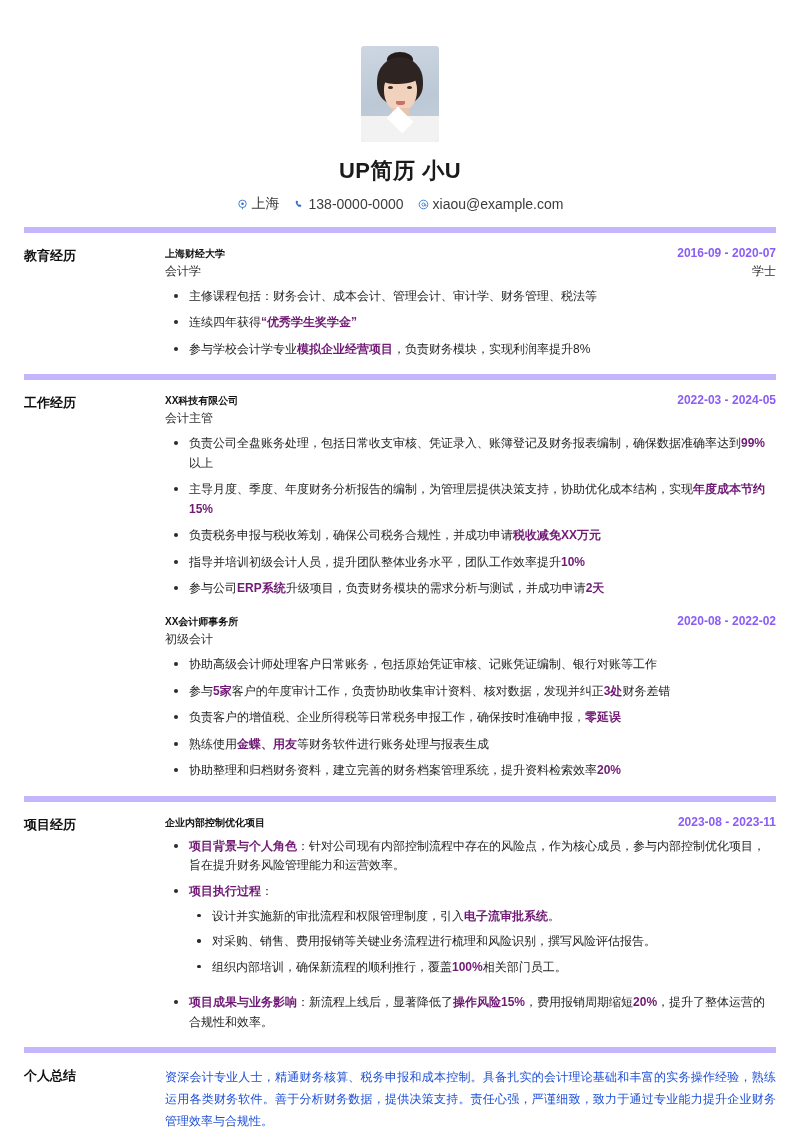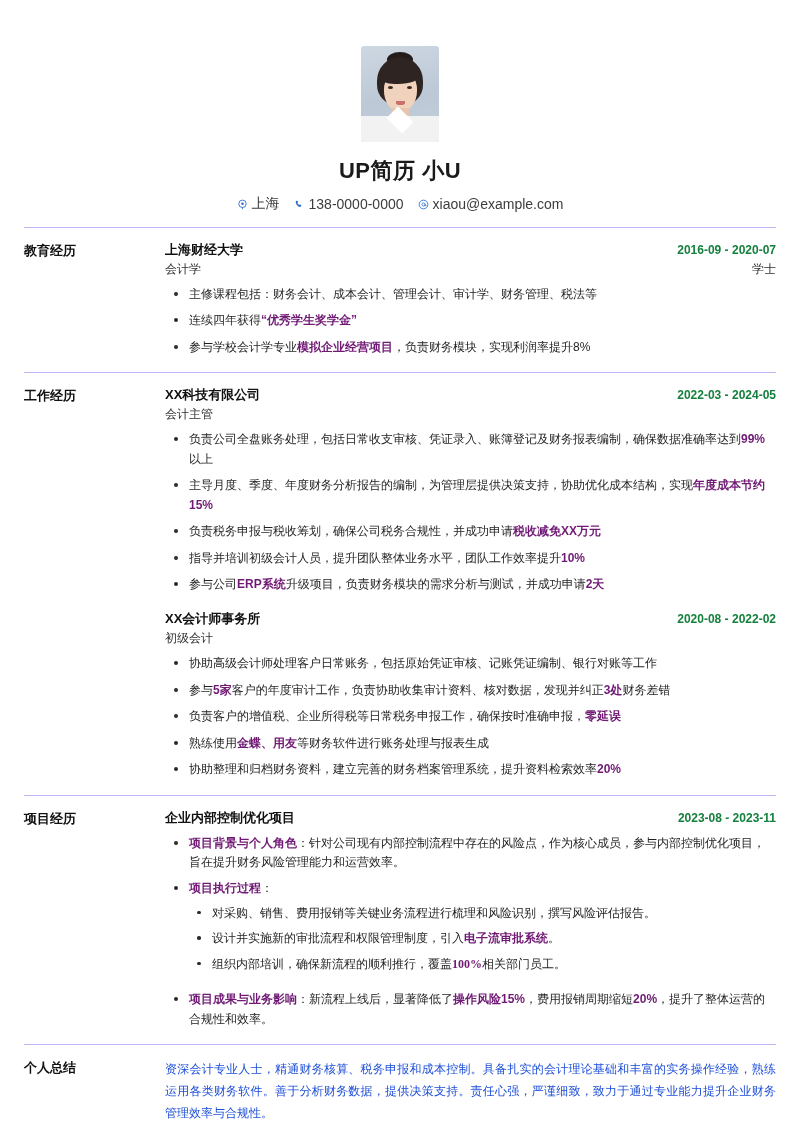--- a/index.html
+++ b/index.html
@@ -100,21 +100,21 @@
     justify-content: center;
     align-items: center;
     gap: 14px;
   }
   .contact { display: inline-flex; align-items: center; gap: 4px; }
   .c-ico { color: #2f6fd0; display: inline-flex; align-items: center; }
 
   
   .section {
     display: flex;
-    border-top: 1px solid #c4b5fd;
+    border-top: 6px solid #c4b5fd;
     padding: 13px 0 13px 0;
   }
   .sec-label {
     width: 141px;
     flex: 0 0 141px;
     font-size: 13px;
     font-weight: bold;
     color: #111;
     padding-top: 1px;
   }
@@ -122,28 +122,28 @@
 
   
   .entry { margin-bottom: 2px; }
   .entry + .entry { margin-top: 16px; }
   .entry-top {
     display: flex;
     justify-content: space-between;
     align-items: baseline;
   }
   .org {
-    font-size: 13px;
+    font-size: 10px;
     font-weight: bold;
     color: #111;
   }
   .period {
     font-size: 12px;
     font-weight: bold;
-    color: #15803d;
+    color: #8b5cf6;
     white-space: nowrap;
     padding-left: 12px;
   }
   .entry-sub {
     display: flex;
     justify-content: space-between;
     align-items: baseline;
     margin-top: 2px;
   }
   .role {
@@ -185,21 +185,21 @@
     margin-top: 5px;
   }
   ul.sub > li {
     position: relative;
     padding-left: 23px;
     font-size: 12px;
     line-height: 1.62;
     color: #1f1f1f;
     margin-bottom: 6px;
   }
-  ul.sub > li:last-child { margin-bottom: 16px; font-family: Liberation Serif, serif; }
+  ul.sub > li:last-child { margin-bottom: 16px; }
   ul.sub > li::before {
     content: "";
     position: absolute;
     left: 8px; top: 7px;
     width: 3.5px; height: 3.5px;
     border-radius: 50%;
     background: #2a2a2a;
   }
   b, .b { font-weight: bold; color: #701a75; }
 
@@ -333,22 +333,22 @@
         <div class="sec-label">项目经历</div>
         <div class="sec-body">
           <div class="entry">
             <div class="entry-top">
               <div class="org">企业内部控制优化项目</div>
               <div class="period">2023-08 - 2023-11</div>
             </div>
             <ul class="bul">
               <li><b>项目背景与个人角色</b><span>：针对公司现有内部控制流程中存在的风险点，作为核心成员，参与内部控制优化项目，旨在提升财务风险管理能力和运营效率。</span></li>
               <li><b>项目执行过程</b><span>：</span><ul class="sub">
+                  <li><span>设计并实施新的审批流程和权限管理制度，引入</span><b>电子流审批系统</b><span>。</span></li>
                   <li><span>对采购、销售、费用报销等关键业务流程进行梳理和风险识别，撰写风险评估报告。</span></li>
-                  <li><span>设计并实施新的审批流程和权限管理制度，引入</span><b>电子流审批系统</b><span>。</span></li>
                   <li><span>组织内部培训，确保新流程的顺利推行，覆盖</span><b>100%</b><span>相关部门员工。</span></li>
                 </ul></li>
               <li><b>项目成果与业务影响</b><span>：新流程上线后，显著降低了</span><b>操作风险15%</b><span>，费用报销周期缩短</span><b>20%</b><span>，提升了整体运营的合规性和效率。</span></li>
             </ul>
           </div>
         </div>
       </div>
       <div class="section">
         <div class="sec-label">个人总结</div>
         <div class="sec-body">

